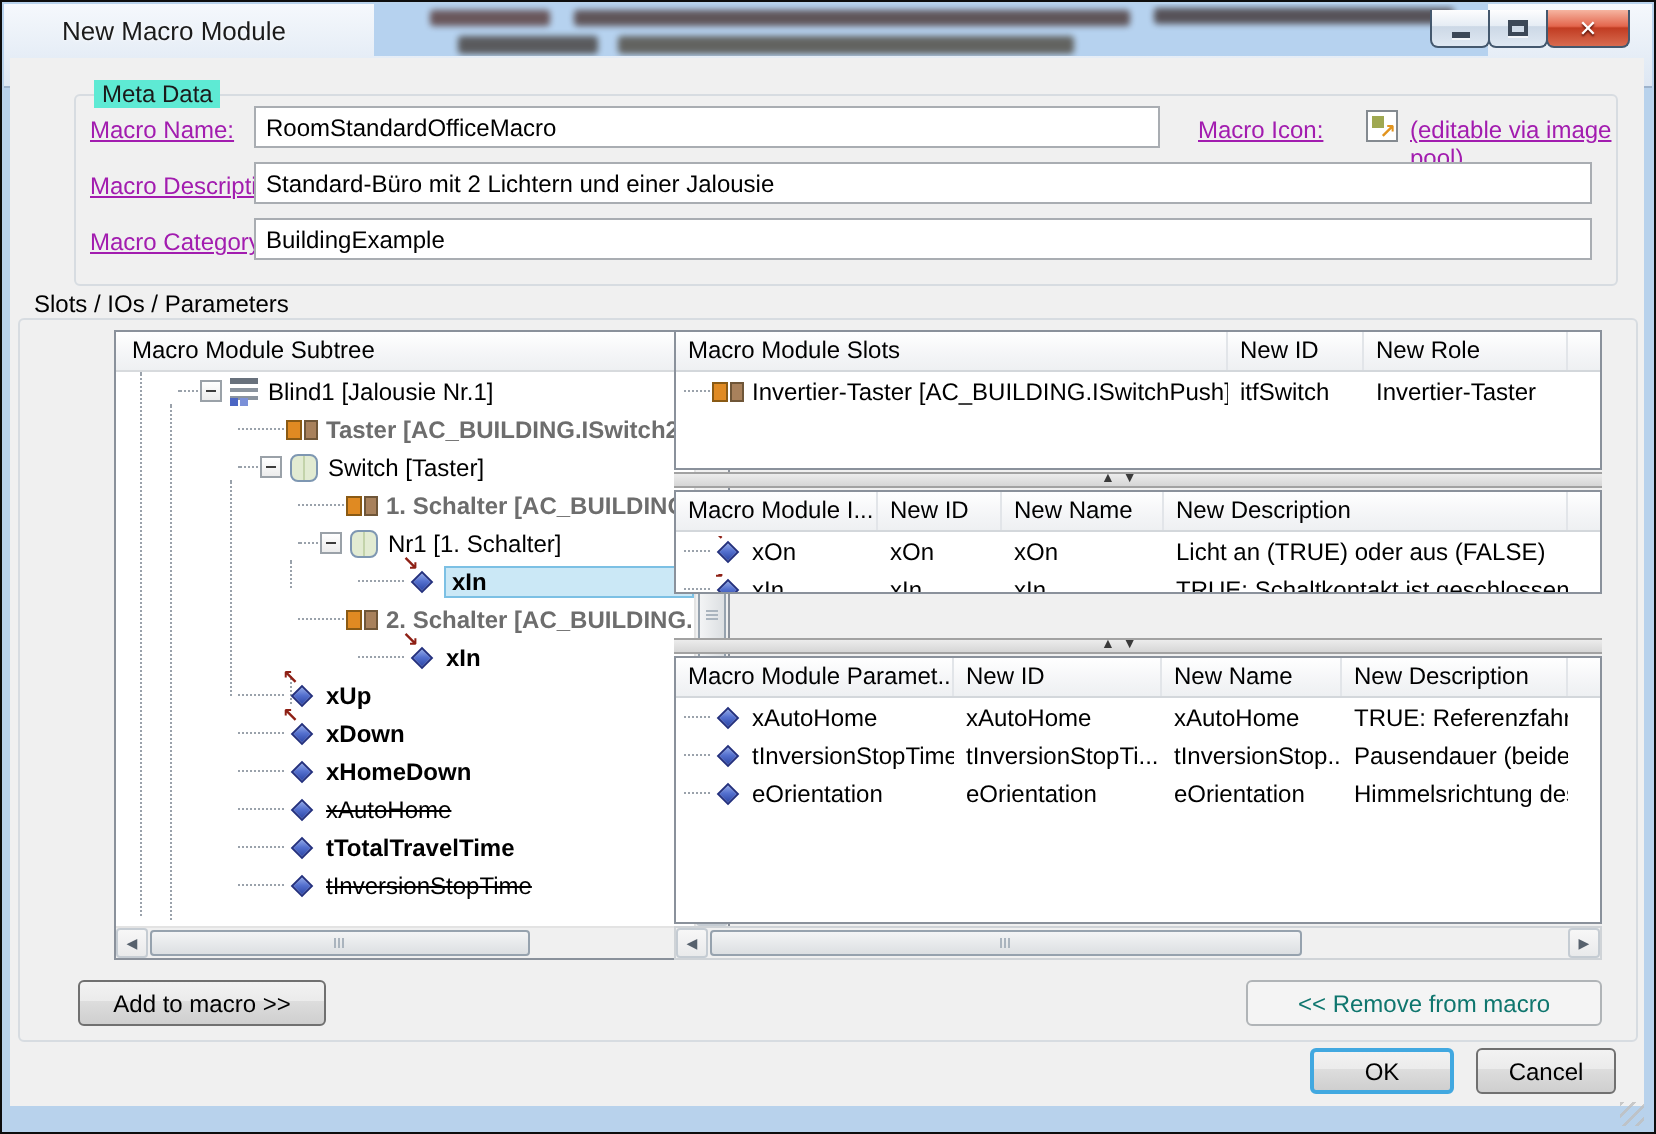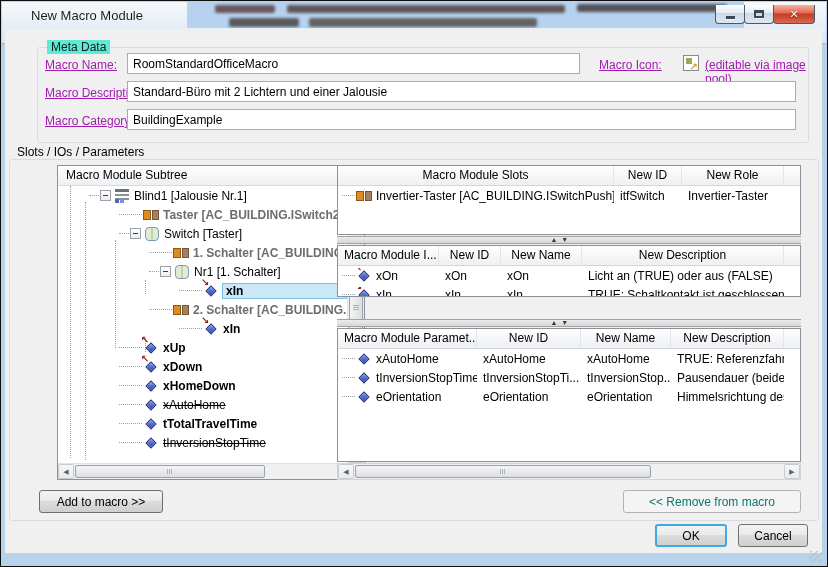--- a/index.html
+++ b/index.html
@@ -118,21 +118,21 @@
   .corner { position:absolute; right:0; bottom:0; width:17px; height:16px; background:#f0f0f0; }
 
   
   .rpanel { left:336px; top:164px; width:464px; height:315px; }
   .rt { position:absolute; left:0; right:0; border:1px solid #8a919b; background:#fff; overflow:hidden; }
   .t1 { top:0; height:70px; } .t2 { top:80px; height:52px; } .t3 { top:163px; height:134px; }
   .rt-head { display:grid; height:20px; background:linear-gradient(#ffffff,#f4f5f7 60%,#eef0f2); border-bottom:1px solid #d3d7db; }
   .g1 { grid-template-columns:276px 68px 102px 1fr; }
   .g2 { grid-template-columns:101px 62px 81px 202px 1fr; }
   .g3 { grid-template-columns:139px 104px 90px 113px 1fr; }
-  .hc { padding:2px 6px; border-right:1px solid #e2e5e9; white-space:nowrap; overflow:hidden; line-height:15px;text-align:center; }
+  .hc { padding:2px 6px; border-right:1px solid #e2e5e9; white-space:nowrap; overflow:hidden; line-height:15px; }
   .hc:last-child { border-right:none; }
   .rt-row { display:grid; height:19px; align-items:center; }
   .cell { padding:0 6px; white-space:nowrap; overflow:hidden; }
   .cell.c1 { display:flex; align-items:center; padding-left:4px; }
   .stub.w2 { width:13px; }
 
   .split { position:absolute; left:0; right:0; height:8px;
     background:linear-gradient(#ececec,#d6d6d6); border-top:1px solid #a2a2a2; border-bottom:1px solid #a2a2a2; }
   .s1 { top:71px; } .s2 { top:154px; }
   .split-arrows { position:absolute; left:46%; top:-1px; font-size:7px; color:#3a3a3a; letter-spacing:4px; }

